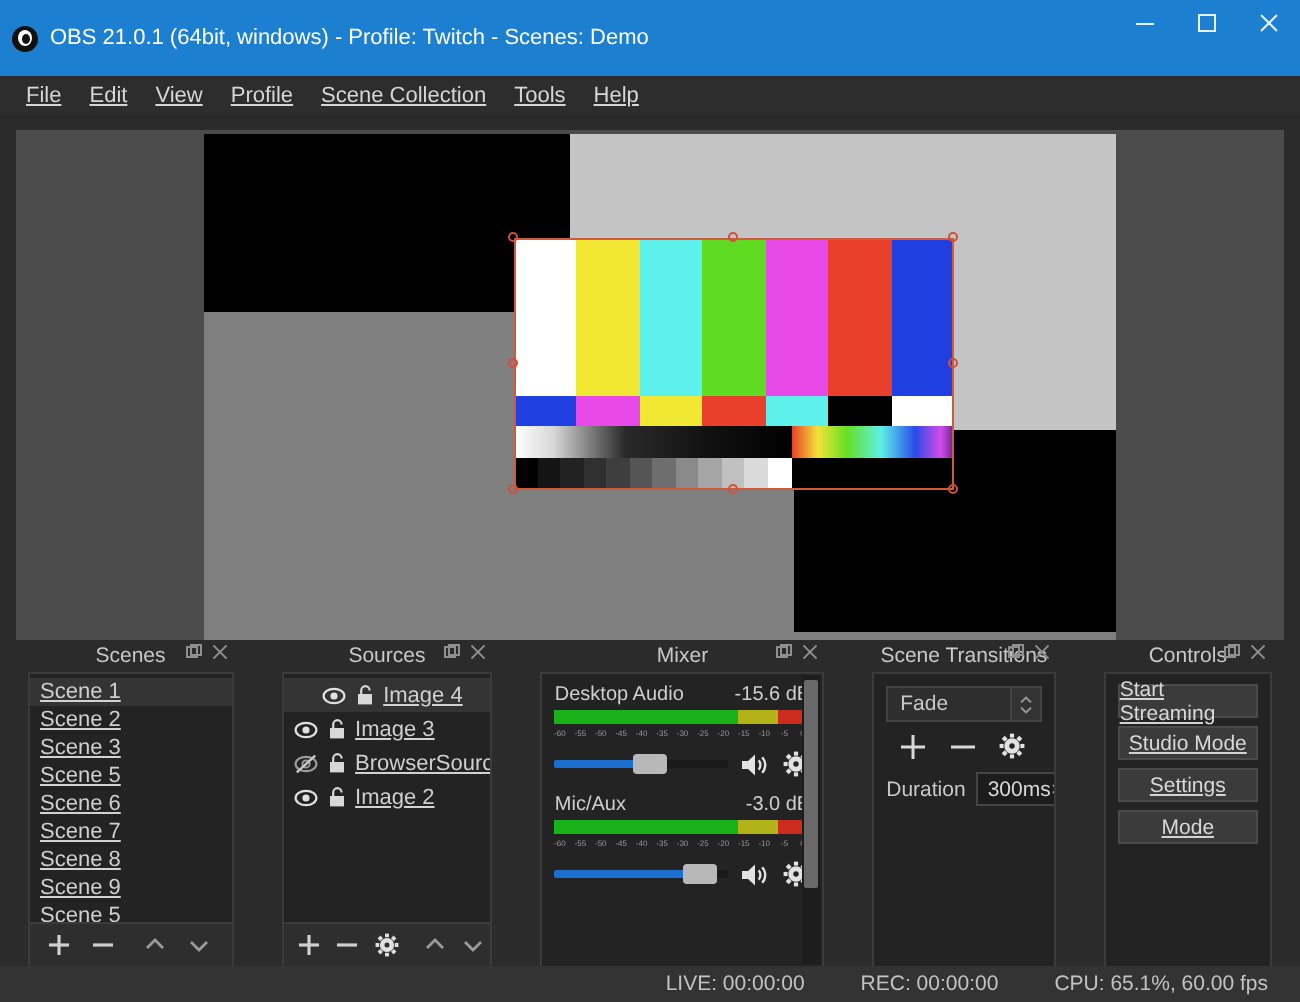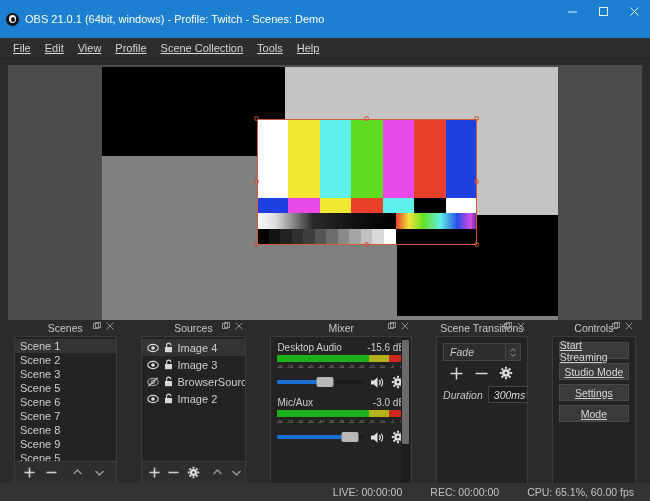--- a/index.html
+++ b/index.html
@@ -201,41 +201,41 @@
     gap: 2px;
     flex: none;
   }
   .tbtn {
     width: 20px; height: 18px;
     display: flex; align-items: center; justify-content: center;
   }
   .tbtn.sep { margin-left: 4px; }
 
   
-  .list { padding: 2px 0 0 0; }
+  .list { padding: 2px 0 0 0; text-decoration: underline; }
   .list-row {
     height: 14px;
     line-height: 14px;
     padding-left: 5px;
     font-size: 11px;
     color: #cfcfcf;
     white-space: nowrap;
   }
   .list-row.sel { background: #343434; }
   .src-row {
     height: 17px;
     display: flex;
     align-items: center;
     padding-left: 5px;
     gap: 5px;
     font-size: 11px;
     color: #cfcfcf;
     white-space: nowrap;
   }
-  .src-row.sel { background: #343434; }
+  .src-row.sel { background: #343434; justify-content: center; }
 
   
   .mixer-body { padding: 5px 6px 0 6px; }
   .mx-head {
     display: flex;
     justify-content: space-between;
     font-size: 10px;
     color: #cfcfcf;
     margin-bottom: 2px;
   }
@@ -304,21 +304,21 @@
   }
   .mx-scroll .thumb {
     position: absolute;
     left: 1px; right: 1px; top: 2px;
     height: 104px;
     background: #6a6a6a;
     border-radius: 1px;
   }
 
   
-  .tr-body { padding: 6px 6px 0 6px; font-style: italic; }
+  .tr-body { padding: 6px 6px 0 6px; }
   .combo {
     height: 18px;
     background: #2e2e2e;
     border: 1px solid #444;
     box-sizing: border-box;
     display: flex;
     align-items: center;
     padding-left: 6px;
     font-size: 10.5px;
     color: #c8c8c8;

